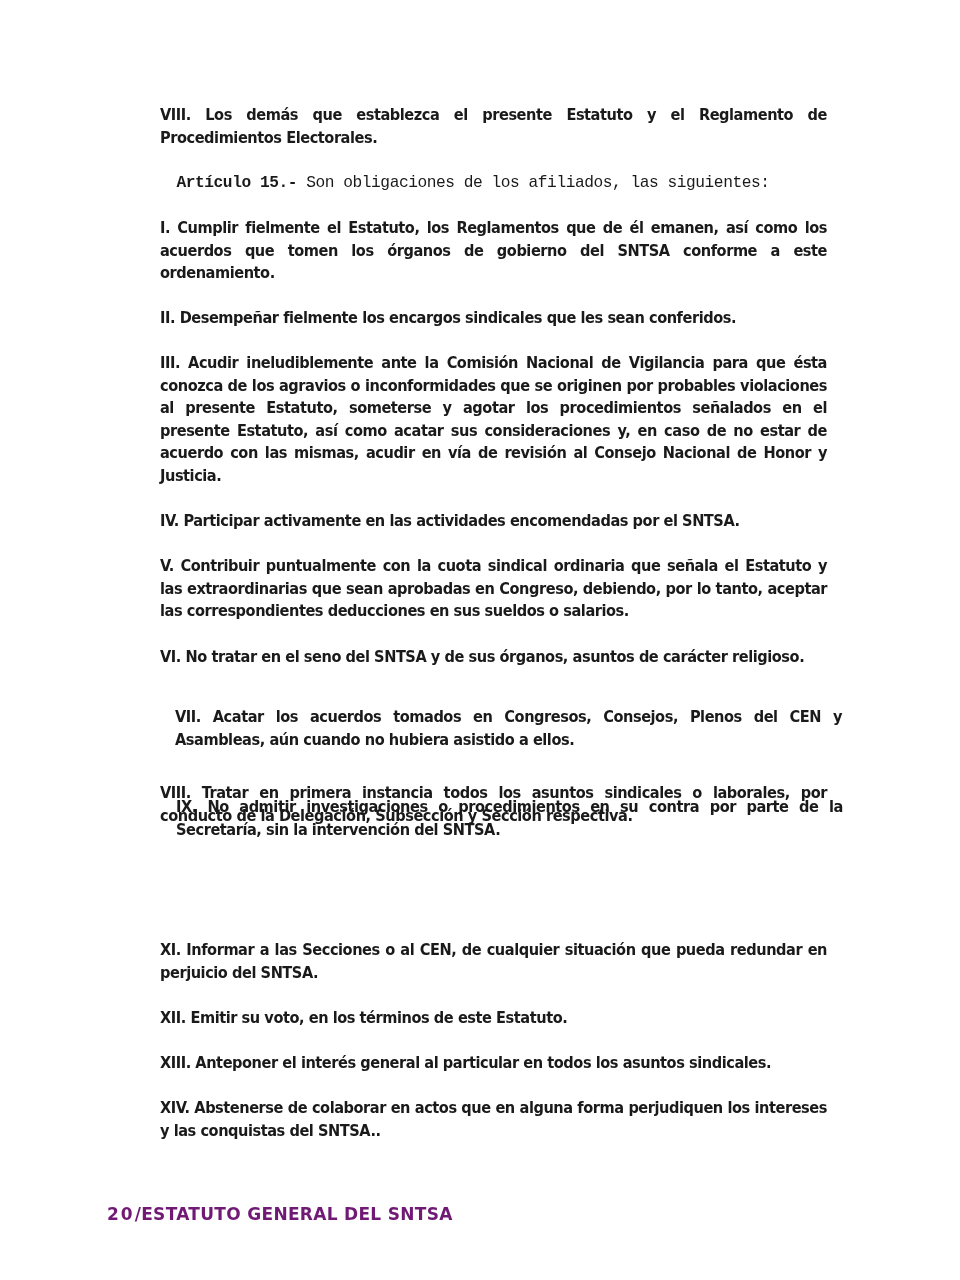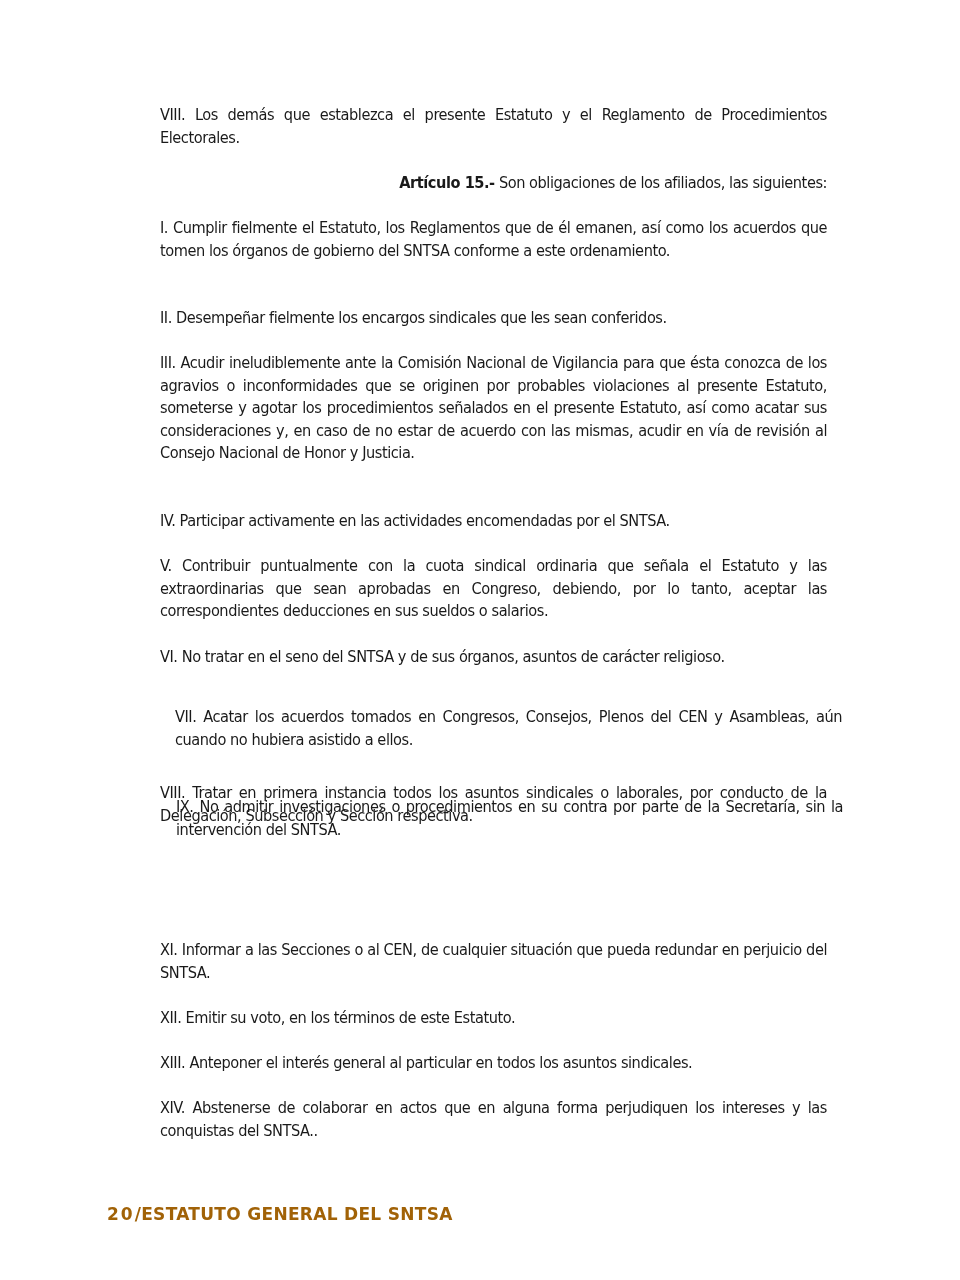--- a/index.html
+++ b/index.html
@@ -26,41 +26,43 @@
       position: absolute;
       font-size: 16.2px;
       line-height: 22.6px;
       text-align: justify;
       letter-spacing: -0.45px;
       word-spacing: 0px;
       font-stretch: condensed;
     }
     .para.last-line-left {
       text-align-last: left;
+      font-weight: bold;
     }
     .indent {
       left: 160px;
       width: 667px;
     }
     .article {
-      left: 107px;
+      left: 113px;
       width: 720px;
-      text-align: right;
+      text-align: center;
+      font-family: Liberation Mono, monospace;
     }
     .article-label {
       font-weight: bold;
     }
     .footer {
       position: absolute;
       left: 107px;
       top: 1204px;
       font-size: 17px;
       font-weight: bold;
       letter-spacing: 0.3px;
-      color: #a16207;
+      color: #701a75;
     }
     .footer .num {
       letter-spacing: 2px;
     }
   </style>
 </head>
 <body>
 
 <div class="page">
 

